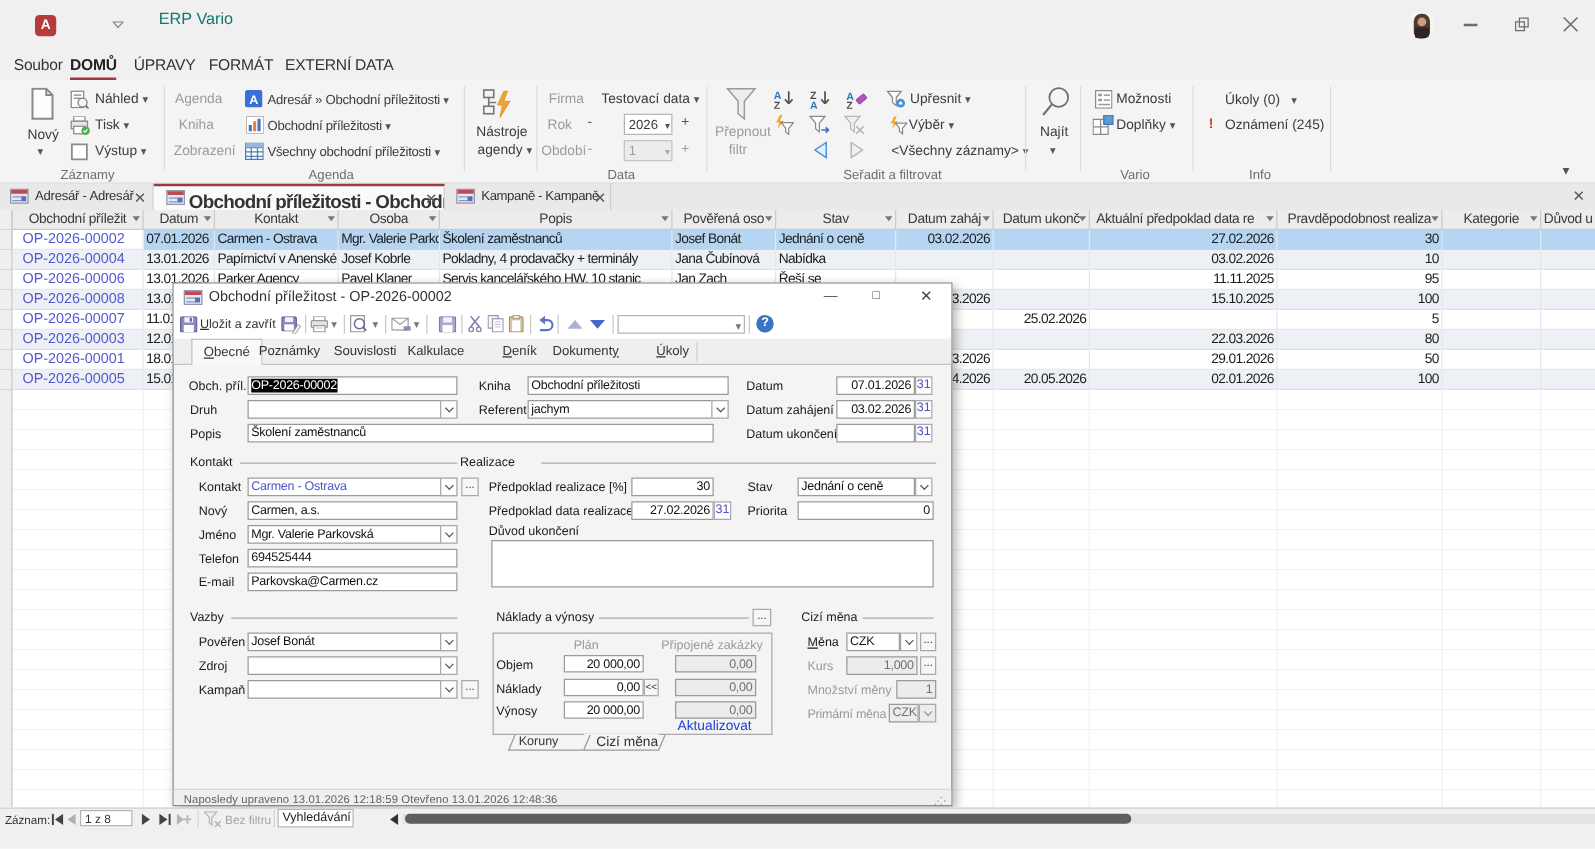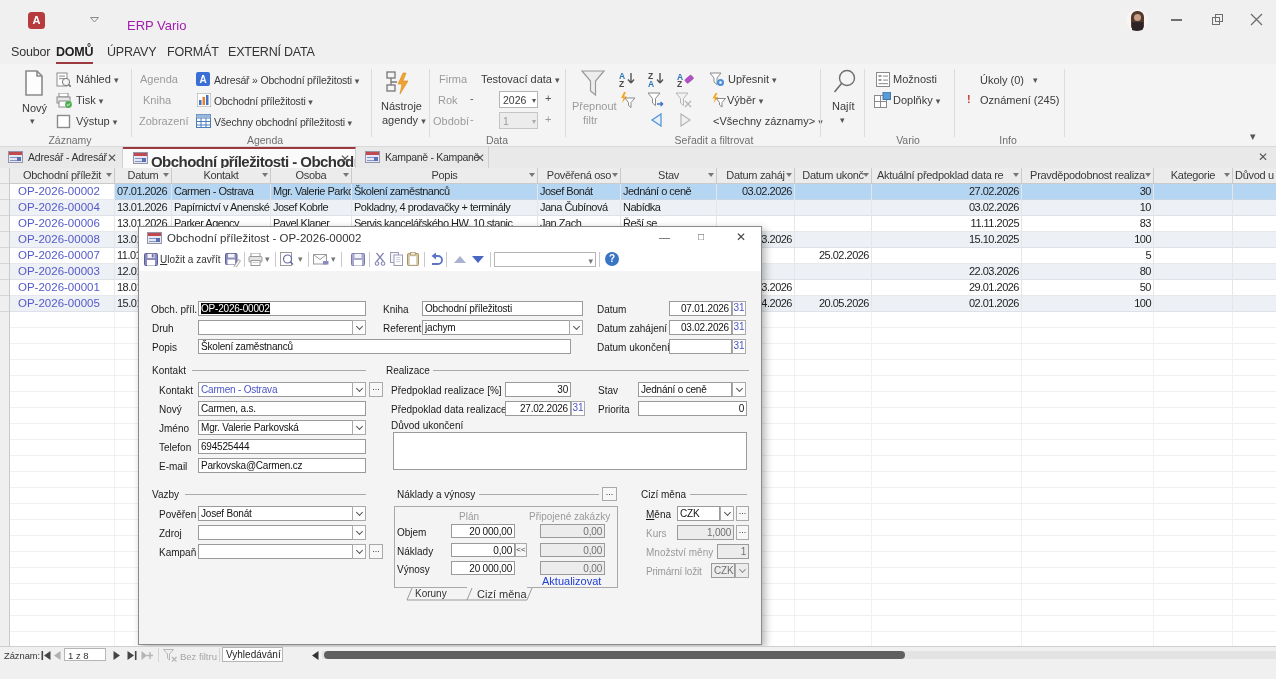--- a/index.html
+++ b/index.html
@@ -1,21 +1,21 @@
 <!DOCTYPE html>
 <html><head><meta charset="utf-8">
 <style>
 *{margin:0;padding:0;box-sizing:border-box}
 html,body{width:1276px;height:679px;overflow:hidden}
 #app{position:relative;width:1276px;height:679px;background:#f0f0f0;font-family:"Liberation Sans",sans-serif;color:#333;overflow:hidden}
 .ab{position:absolute}
 
 #titlebar{position:absolute;left:0;top:0;width:1276px;height:40px;background:#f0f0f0}
 .appicon{position:absolute;left:28px;top:12px;width:17px;height:17px;background:#b73a3d;border-radius:3.5px;color:#fff;font-size:11px;font-weight:bold;text-align:center;line-height:17px}
-.titletext{position:absolute;left:127px;top:18px;font-size:13px;color:#a21caf}
+.titletext{position:absolute;left:127px;top:7px;font-size:13px;color:#0f766e}
 
 #menubar{position:absolute;left:0;top:40px;width:1276px;height:24px;background:#f0f0f0;font-size:12.5px;letter-spacing:-0.2px;color:#333}
 #menubar span{position:absolute;top:5px}
 .dom{font-weight:bold;color:#222;border-bottom:2px solid #9c3a40;padding-bottom:3px}
 
 #ribbon{position:absolute;left:0;top:64px;width:1276px;height:83px;background:#f4f4f4;border-bottom:1px solid #d9d9d9;font-size:11px;color:#3b3b3b;white-space:nowrap}
 .rsep{position:absolute;top:5px;width:1px;height:68px;background:#dcdcdc}
 .rlabel{position:absolute;top:70px;font-size:10.5px;color:#6e6e6e;text-align:center}
 .rgray{color:#9b9b9b}
 .chev{color:#555;font-size:9px}
@@ -361,21 +361,21 @@
       <div class="gc id" style="left:10px;width:105px">OP-2026-00006</div>
       <div class="gc" style="left:115px;width:57px">13.01.2026</div>
       <div class="gc" style="left:172px;width:99px">Parker Agency</div>
       <div class="gc" style="left:271px;width:81px">Pavel Klaner</div>
       <div class="gc" style="left:352px;width:186px">Servis kancelářského HW, 10 stanic</div>
       <div class="gc" style="left:538px;width:83px">Jan Zach</div>
       <div class="gc" style="left:621px;width:96px">Řeší se</div>
       <div class="gc r" style="left:717px;width:78px"></div>
       <div class="gc" style="left:795px;width:77px"></div>
       <div class="gc r" style="left:872px;width:150px">11.11.2025</div>
-      <div class="gc r" style="left:1022px;width:132px">83</div>
+      <div class="gc r" style="left:1022px;width:132px">95</div>
       <div class="gc" style="left:1154px;width:79px"></div>
       <div class="gc" style="left:1233px;width:43px;border-right:none"></div>
     </div>
     <div class="grow alt" style="top:64px">
       <div class="gc id" style="left:10px;width:105px">OP-2026-00008</div>
       <div class="gc" style="left:115px;width:57px">13.01.2026</div>
       <div class="gc r" style="left:717px;width:78px">03.03.2026</div>
       <div class="gc" style="left:795px;width:77px"></div>
       <div class="gc r" style="left:872px;width:150px">15.10.2025</div>
       <div class="gc r" style="left:1022px;width:132px">100</div>
@@ -501,20 +501,30 @@
         </svg>
       <div class="tsep" style="left:307px"></div>
       <div class="ab" style="left:315px;top:7px;width:0;height:0;border-left:6px solid transparent;border-right:6px solid transparent;border-bottom:7px solid #a9b2d2"></div>
       <div class="ab" style="left:333px;top:7px;width:0;height:0;border-left:6px solid transparent;border-right:6px solid transparent;border-top:7px solid #4a66c4"></div>
       <div class="tsep" style="left:351px"></div>
       <div class="ab" style="left:355px;top:3px;width:102px;height:15px;background:#fff;border:1px solid #b5b5b5">
           <span class="chev ab" style="right:2px;top:3px;color:#777">▾</span>
         </div>
       <div class="tsep" style="left:460px"></div>
       <div class="ab" style="left:466px;top:3px;width:14px;height:14px;border-radius:50%;background:#3a75c4;color:#fff;font-size:10px;font-weight:bold;text-align:center;line-height:14px">?</div>
+    </div>
+    <div id="dtabs">
+      <div class="dtab2 act" style="left:14px"><u>O</u>becné</div>
+      <div class="dtab2" style="left:68px">Poznámky</div>
+      <div class="dtab2" style="left:128px">Souvislosti</div>
+      <div class="dtab2" style="left:187px">Kalkulace</div>
+      <div class="dtab2" style="left:263px"><u>D</u>eník</div>
+      <div class="dtab2" style="left:303px">Dokument<u>y</u></div>
+      <div class="dtab2" style="left:386px"><u>Ú</u>koly</div>
+      <div class="ab" style="left:418px;top:3px;width:1px;height:15px;background:#cfcfcf"></div>
     </div>
 
     <div class="dlbl" style="left:12px;top:77px">Obch. příl.</div>
     <div class="dtb" style="left:59px;top:74px;width:168px;height:15px"><span style="background:#000;color:#fff">OP-2026-00002</span></div>
     <div class="dlbl" style="left:244px;top:77px">Kniha</div>
     <div class="dtb" style="left:283px;top:74px;width:161px;height:15px">Obchodní příležitosti</div>
     <div class="dlbl" style="left:458px;top:77px">Datum</div>
     <div class="dtb r" style="left:530px;top:74px;width:63px;height:15px">07.01.2026</div>
     <div class="b31" style="left:593px;top:74px;width:14px;height:15px">31</div>
 
@@ -543,21 +553,21 @@
     <div class="dlbl" style="left:20px;top:177px">Nový</div>
     <div class="dtb" style="left:59px;top:174px;width:168px;height:15px">Carmen, a.s.</div>
     <div class="dlbl" style="left:20px;top:196px">Jméno</div>
     <div class="dtb" style="left:59px;top:193px;width:168px;height:15px">Mgr. Valerie Parkovská</div>
     <div class="dd" style="left:213px;top:193px;width:14px;height:15px"></div>
     <div class="dlbl" style="left:20px;top:215px">Telefon</div>
     <div class="dtb" style="left:59px;top:212px;width:168px;height:15px">694525444</div>
     <div class="dlbl" style="left:20px;top:234px">E-mail</div>
     <div class="dtb" style="left:59px;top:231px;width:168px;height:15px">Parkovska@Carmen.cz</div>
 
-    <div class="shead" style="left:247px;top:138px">Realizace</div>
+    <div class="shead" style="left:229px;top:138px">Realizace</div>
     <div class="sline" style="left:294px;top:143px;width:316px"></div>
     <div class="dlbl" style="left:252px;top:158px">Předpoklad realizace  [%]</div>
     <div class="dtb r" style="left:366px;top:155px;width:66px;height:15px">30</div>
     <div class="dlbl" style="left:459px;top:158px">Stav</div>
     <div class="dtb" style="left:499px;top:155px;width:94px;height:15px">Jednání o ceně</div>
     <div class="dd" style="left:593px;top:155px;width:14px;height:15px"></div>
     <div class="dlbl" style="left:252px;top:177px">Předpoklad data realizace</div>
     <div class="dtb r" style="left:366px;top:174px;width:66px;height:15px">27.02.2026</div>
     <div class="b31" style="left:432px;top:174px;width:14px;height:15px">31</div>
     <div class="dlbl" style="left:459px;top:177px">Priorita</div>
@@ -606,23 +616,24 @@
     <div class="sline" style="left:551px;top:267px;width:57px"></div>
     <div class="dlbl" style="left:507px;top:282px"><u>M</u>ěna</div>
     <div class="dtb" style="left:538px;top:279px;width:43px;height:15px">CZK</div>
     <div class="dd" style="left:581px;top:279px;width:14px;height:15px"></div>
     <div class="dots" style="left:597px;top:279px;width:13px;height:15px">...</div>
     <div class="dlbl glbl" style="left:507px;top:301px">Kurs</div>
     <div class="dtb r dis" style="left:538px;top:298px;width:57px;height:15px">1,000</div>
     <div class="dots" style="left:597px;top:298px;width:13px;height:15px">...</div>
     <div class="dlbl glbl" style="left:507px;top:320px">Množství  měny</div>
     <div class="dtb r dis" style="left:578px;top:317px;width:32px;height:15px">1</div>
-    <div class="dlbl glbl" style="left:507px;top:339px;letter-spacing:-0.2px">Primární ložit</div>
+    <div class="dlbl glbl" style="left:507px;top:339px;letter-spacing:-0.2px">Primární měna</div>
     <div class="dtb dis" style="left:572px;top:336px;width:24px;height:15px">CZK</div>
     <div class="dd dis" style="left:596px;top:336px;width:14px;height:15px"></div>
+    <div id="dstatus">Naposledy upraveno 13.01.2026 12:18:59 Otevřeno 13.01.2026 12:48:36<span class="ab" style="right:4px;top:2px;color:#888">.⁘</span></div>
   </div>
 
   <div id="navbar">
     <span class="ab" style="left:4px;top:4px;font-size:9.3px">Záznam:</span>
     <svg class="ab" style="left:41px;top:4px" width="10" height="9" viewBox="0 0 10 9">
         <rect x="0.5" y="0" width="1.6" height="9" fill="#444"></rect>
         <path d="M9.5 0 L3 4.5 L9.5 9 z" fill="#444"></path>
       </svg>
     <svg class="ab" style="left:54px;top:4px" width="7" height="9" viewBox="0 0 7 9">
         <path d="M6.5 0 L0 4.5 L6.5 9 z" fill="#b0b0b0"></path>

